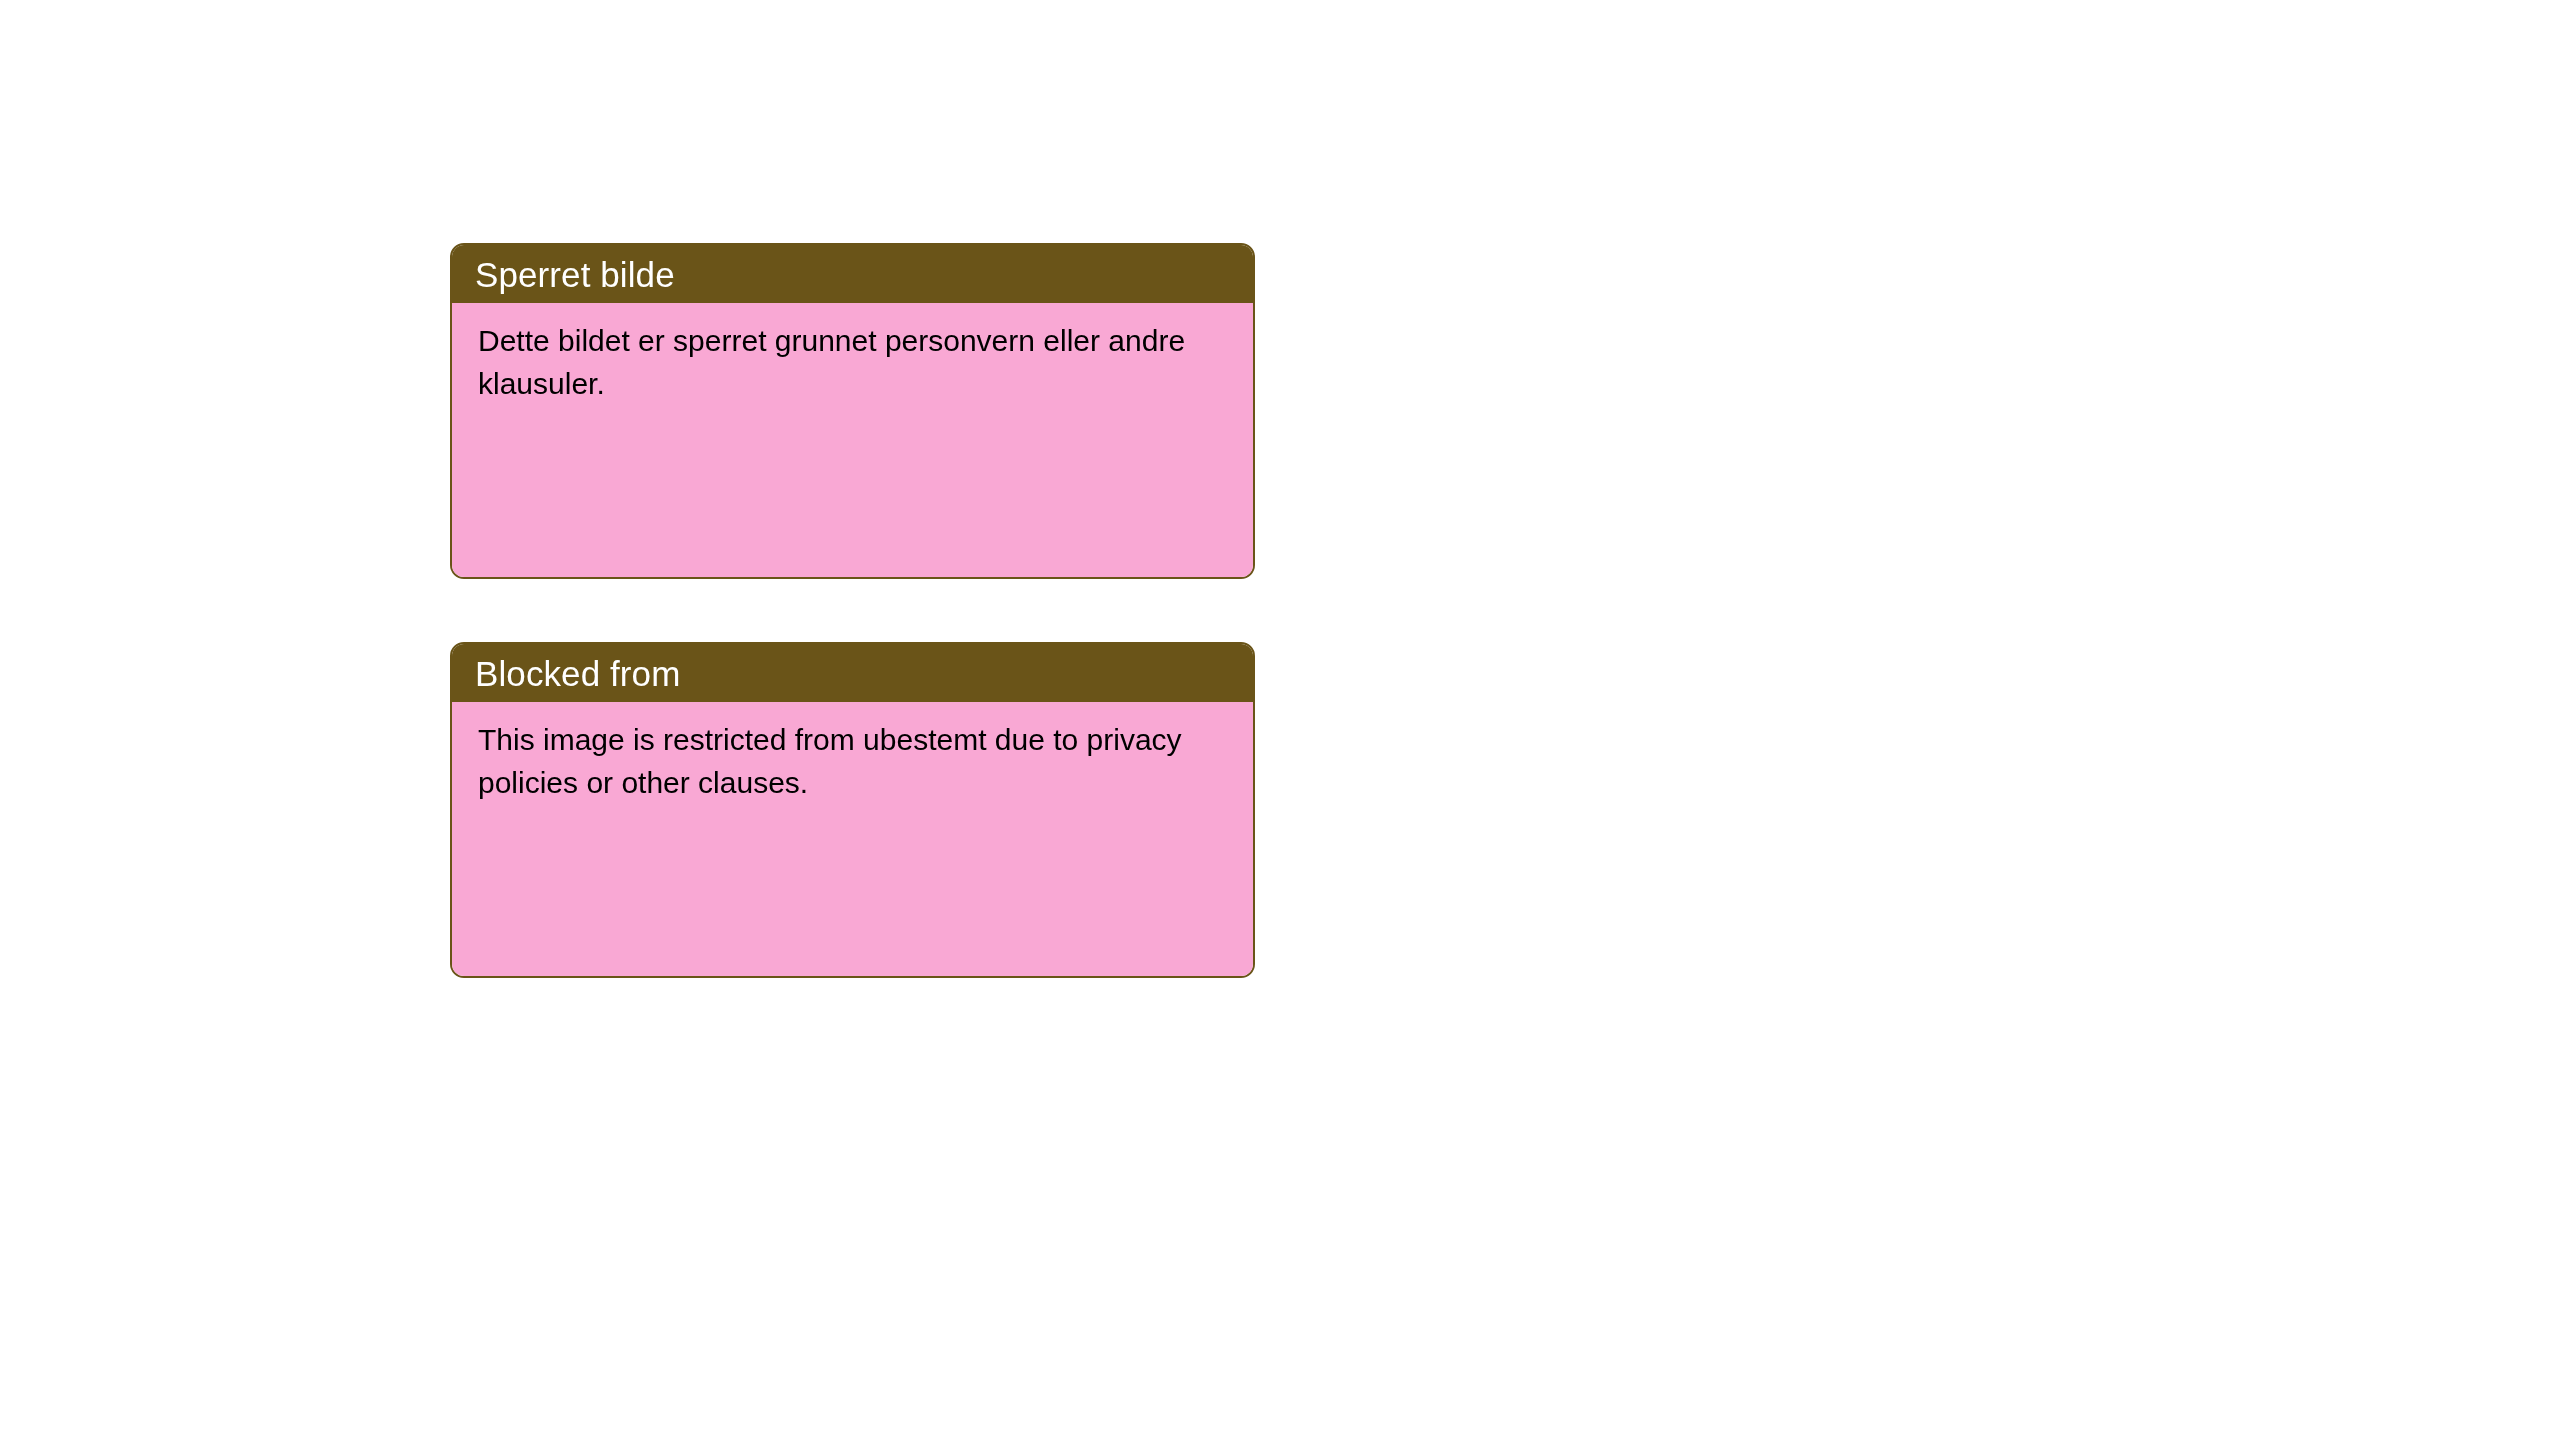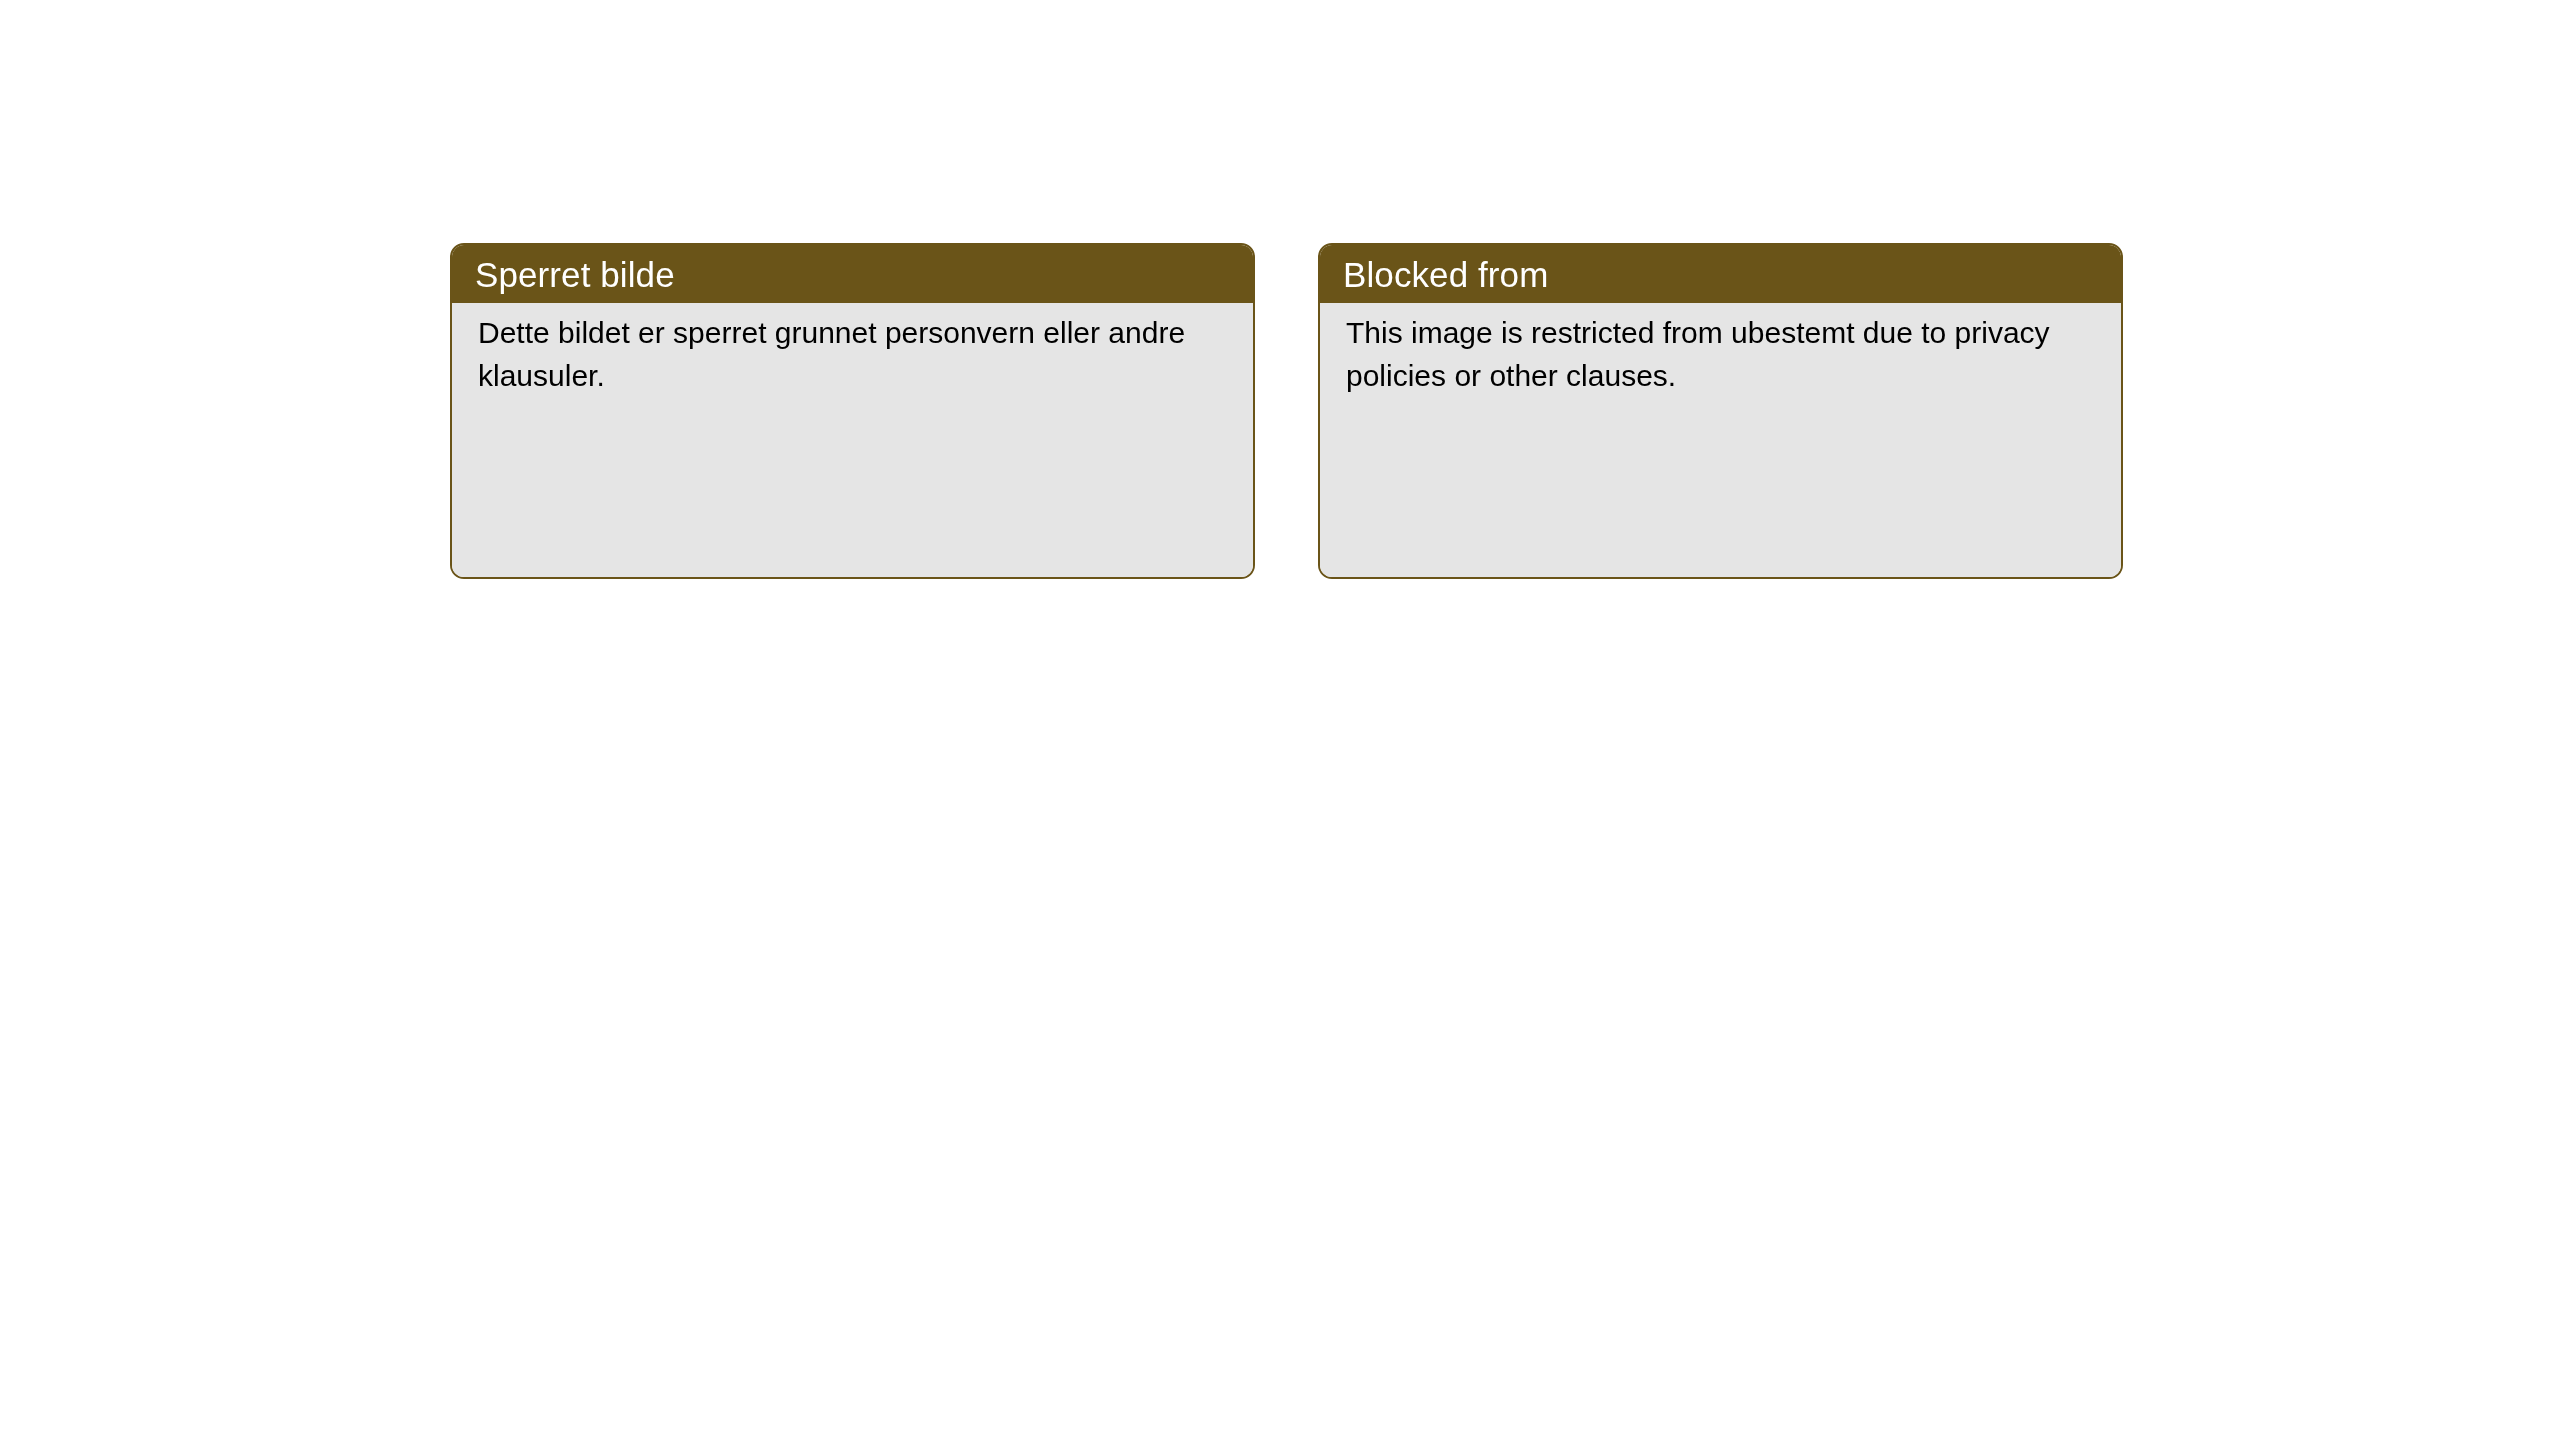--- a/index.html
+++ b/index.html
@@ -19,21 +19,21 @@
     width: 2560px;
     height: 1440px;
     background: #ffffff;
   }
 
   .cards-row {
     position: absolute;
     left: 450px;
     top: 243px;
     display: flex;
-    flex-direction: row;
+    flex-direction: column;
     align-items: flex-end;
     gap: 63px;
   }
 
   .notice-card {
     box-sizing: border-box;
     width: 805px;
     height: 336px;
     background: #ffffff;
     border: 2px solid #6a5418;
@@ -59,22 +59,22 @@
     font-size: 35px;
     font-weight: normal;
     line-height: 1;
     letter-spacing: 0.1px;
     white-space: nowrap;
   }
 
   .notice-card-body {
     box-sizing: border-box;
     flex: 1 1 auto;
-    background: #e5e5e5;
-    padding: 8px 22px 0 26px;
+    background: #f9a8d4;
+    padding: 16px 22px 0 26px;
   }
 
   .notice-paragraph {
     color: #000000;
     font-size: 30px;
     line-height: 43px;
     margin: 0;
     max-width: 760px;
   }
 

